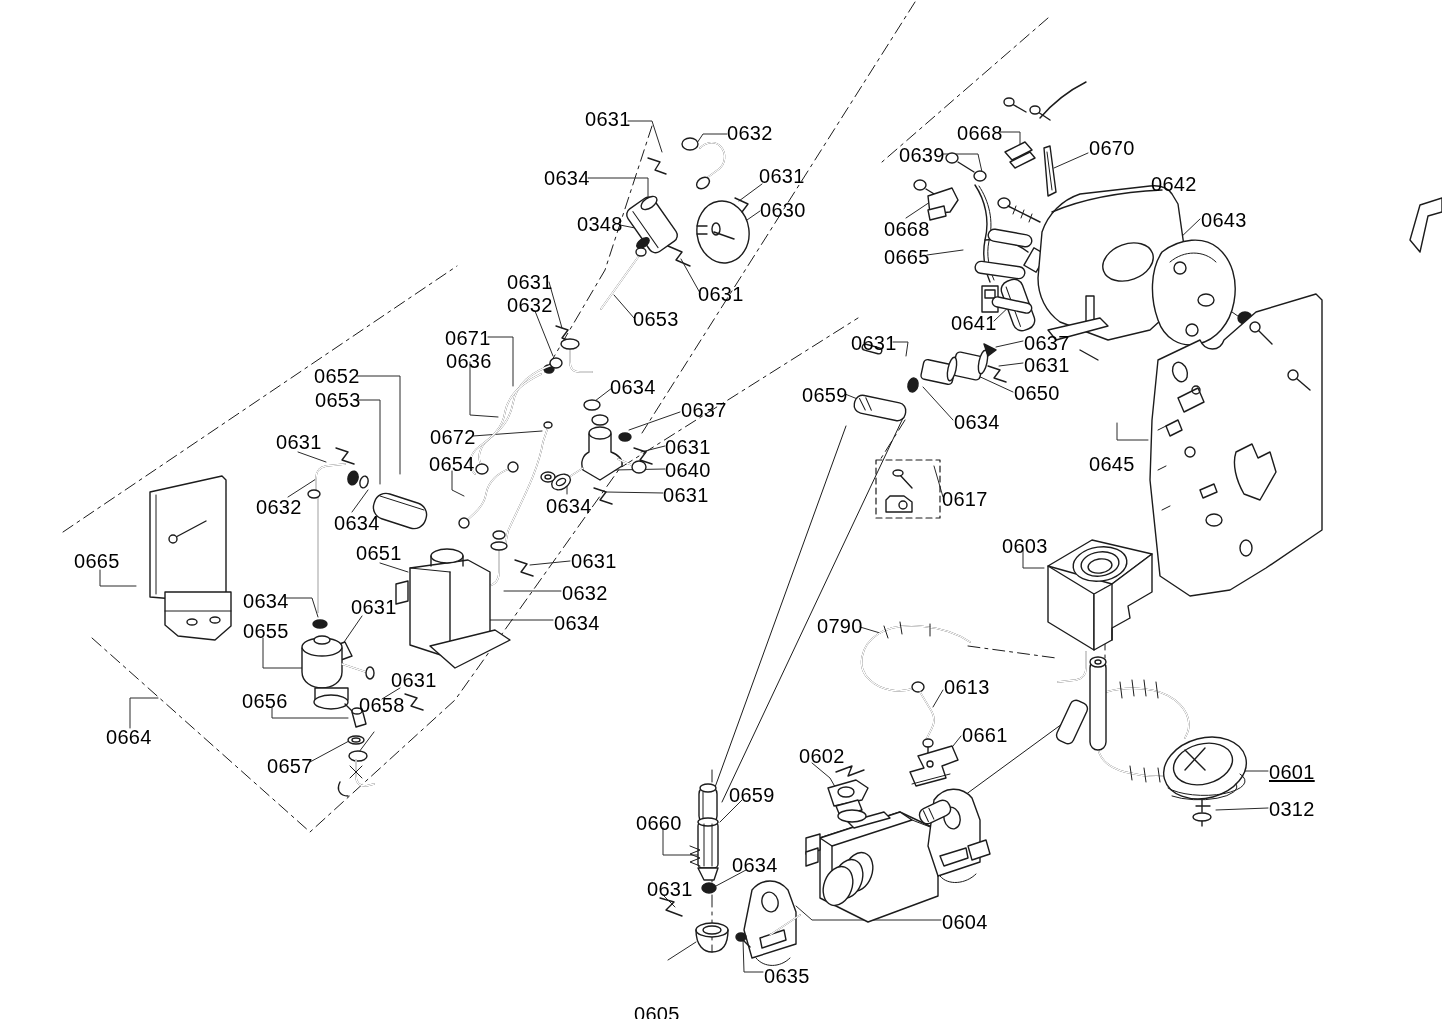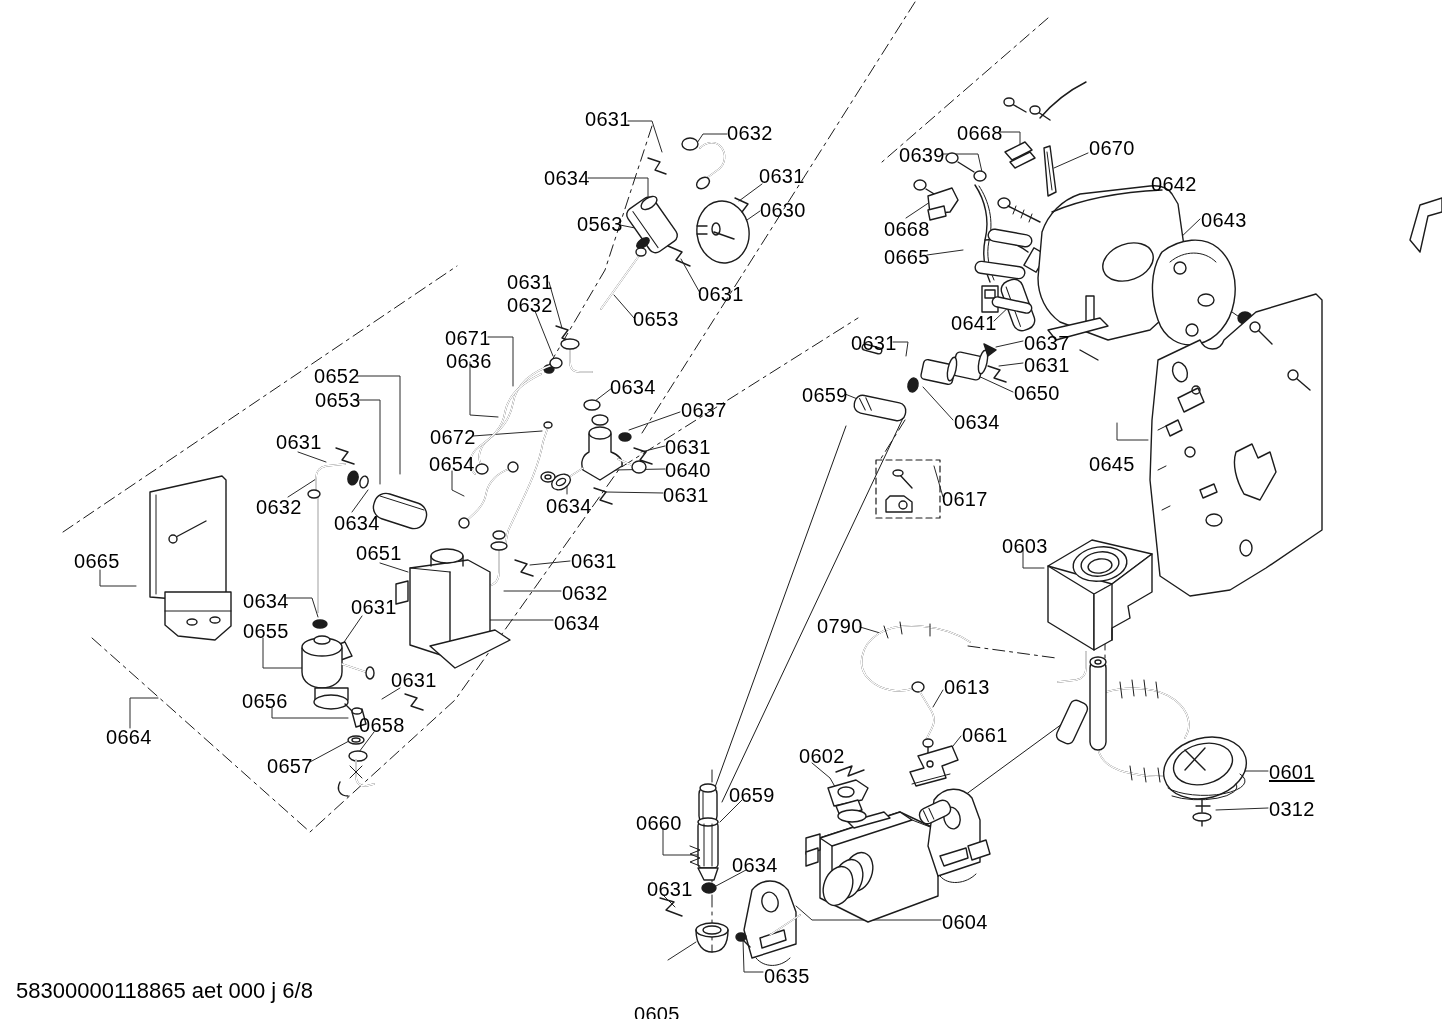--- a/index.html
+++ b/index.html
@@ -467,21 +467,21 @@
     <ellipse cx="712" cy="930" rx="9" ry="4"></ellipse>
   </g>
 </svg>
 
 <div id="labels-layer">
       <span class="callout" style="left: 585px; top: 109px;">0631</span>
       <span class="callout" style="left: 727px; top: 123px;">0632</span>
       <span class="callout" style="left: 544px; top: 168px;">0634</span>
       <span class="callout" style="left: 759px; top: 166px;">0631</span>
       <span class="callout" style="left: 760px; top: 200px;">0630</span>
-      <span class="callout" style="left: 577px; top: 214px;">0563</span>
+      <span class="callout" style="left: 577px; top: 214px;">0348</span>
       <span class="callout" style="left: 698px; top: 284px;">0631</span>
       <span class="callout" style="left: 633px; top: 309px;">0653</span>
       <span class="callout" style="left: 507px; top: 272px;">0631</span>
       <span class="callout" style="left: 507px; top: 295px;">0632</span>
       <span class="callout" style="left: 445px; top: 328px;">0671</span>
       <span class="callout" style="left: 446px; top: 351px;">0636</span>
       <span class="callout" style="left: 314px; top: 366px;">0652</span>
       <span class="callout" style="left: 315px; top: 390px;">0653</span>
       <span class="callout" style="left: 610px; top: 377px;">0634</span>
       <span class="callout" style="left: 681px; top: 400px;">0637</span>
@@ -497,21 +497,21 @@
       <span class="callout" style="left: 74px; top: 551px;">0665</span>
       <span class="callout" style="left: 356px; top: 543px;">0651</span>
       <span class="callout" style="left: 243px; top: 591px;">0634</span>
       <span class="callout" style="left: 351px; top: 597px;">0631</span>
       <span class="callout" style="left: 243px; top: 621px;">0655</span>
       <span class="callout" style="left: 571px; top: 551px;">0631</span>
       <span class="callout" style="left: 562px; top: 583px;">0632</span>
       <span class="callout" style="left: 554px; top: 613px;">0634</span>
       <span class="callout" style="left: 391px; top: 670px;">0631</span>
       <span class="callout" style="left: 242px; top: 691px;">0656</span>
-      <span class="callout" style="left: 359px; top: 715px; text-align: right;">0658</span>
+      <span class="callout" style="left: 359px; top: 695px; text-align: right;">0658</span>
       <span class="callout" style="left: 106px; top: 727px;">0664</span>
       <span class="callout" style="left: 267px; top: 756px;">0657</span>
       <span class="callout" style="left: 957px; top: 123px;">0668</span>
       <span class="callout" style="left: 899px; top: 145px;">0639</span>
       <span class="callout" style="left: 1089px; top: 138px;">0670</span>
       <span class="callout" style="left: 1151px; top: 174px;">0642</span>
       <span class="callout" style="left: 1201px; top: 210px;">0643</span>
       <span class="callout" style="left: 884px; top: 219px;">0668</span>
       <span class="callout" style="left: 884px; top: 247px;">0665</span>
       <span class="callout" style="left: 951px; top: 313px;">0641</span>
@@ -532,15 +532,14 @@
       <span class="callout" style="left: 636px; top: 813px;">0660</span>
       <span class="callout" style="left: 732px; top: 855px;">0634</span>
       <span class="callout" style="left: 647px; top: 879px;">0631</span>
       <span class="callout" style="left: 634px; top: 962px; margin-top: 42px;">0605</span>
       <span class="callout" style="left: 764px; top: 966px;">0635</span>
       <span class="callout" style="left: 942px; top: 912px;">0604</span>
       <span class="callout" style="left: 1269px; top: 762px; text-decoration: underline;">0601</span>
       <span class="callout" style="left: 1269px; top: 799px;">0312</span>
     </div>
 
-<div id="doc-code">58300000118865 aet 000 j 6/8</div>
 
 </div>
 
 </body></html>

